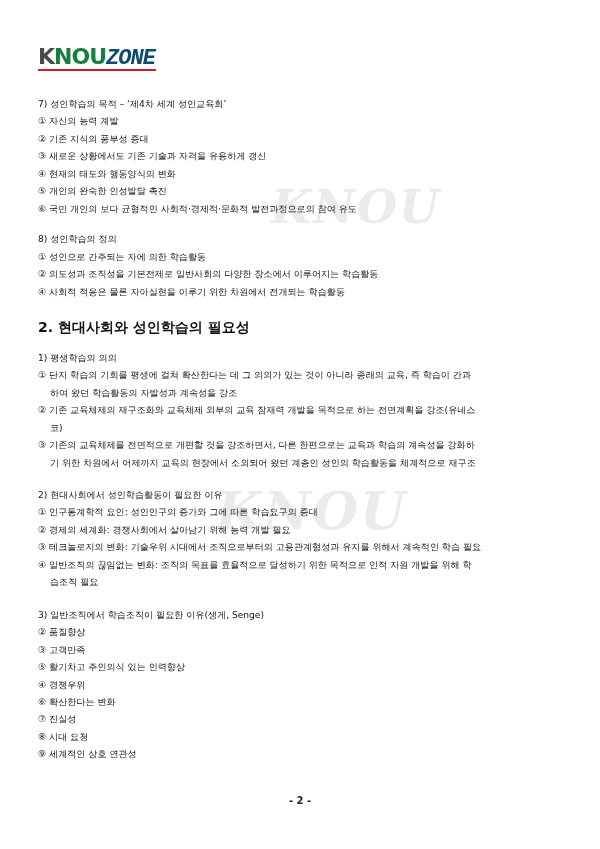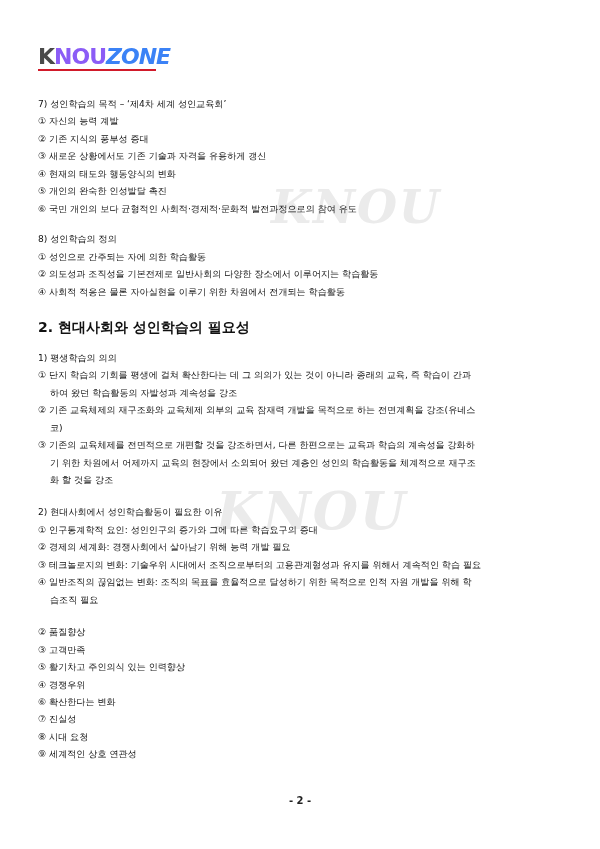--- a/index.html
+++ b/index.html
@@ -59,24 +59,25 @@
     top: 44px;
     z-index: 3;
     display: flex;
     align-items: baseline;
     font-family: "DejaVu Sans", "Liberation Sans", sans-serif;
     font-weight: bold;
     font-size: 22px;
     letter-spacing: -1px;
   }
   .logo .k { color: #4a4a4a; }
-  .logo .nou { color: #8b5cf6; text-align: right; }
+  .logo .nou { color: #15803d; text-align: right; }
   .logo .zone {
-    color: #3b82f6;
+    color: #0c4a6e;
     font-style: italic;
+    font-family: Liberation Mono, monospace;
   }
   .logo-underline {
     position: absolute;
     left: 38px;
     top: 69px;
     width: 118px;
     height: 2px;
     background: #d11a2a;
     z-index: 3;
   }
@@ -167,37 +168,37 @@
     <div class="gap-s"></div>
 
     <div class="blk">
       <div class="line">1) 평생학습의 의의</div>
       <div class="line">① 단지 학습의 기회를 평생에 걸쳐 확산한다는 데 그 의의가 있는 것이 아니라 종래의 교육, 즉 학습이 간과</div>
       <div class="line hang">하여 왔던 학습활동의 자발성과 계속성을 강조</div>
       <div class="line">② 기존 교육체제의 재구조화와 교육체제 외부의 교육 잠재력 개발을 목적으로 하는 전면계획을 강조(유네스</div>
       <div class="line hang">코)</div>
       <div class="line">③ 기존의 교육체제를 전면적으로 개편할 것을 강조하면서, 다른 한편으로는 교육과 학습의 계속성을 강화하</div>
       <div class="line hang">기 위한 차원에서 어제까지 교육의 현장에서 소외되어 왔던 계층인 성인의 학습활동을 체계적으로 재구조</div>
-      <div class="line hang">화 할 것을 강조</div>
     </div>
 
     <div class="gap-l"></div>
 
     <div class="blk">
       <div class="line">2) 현대사회에서 성인학습활동이 필요한 이유</div>
       <div class="line">① 인구통계학적 요인: 성인인구의 증가와 그에 따른 학습요구의 증대</div>
       <div class="line">② 경제의 세계화: 경쟁사회에서 살아남기 위해 능력 개발 필요</div>
       <div class="line">③ 테크놀로지의 변화: 기술우위 시대에서 조직으로부터의 고용관계형성과 유지를 위해서 계속적인 학습 필요</div>
       <div class="line">④ 일반조직의 끊임없는 변화: 조직의 목표를 효율적으로 달성하기 위한 목적으로 인적 자원 개발을 위해 학</div>
       <div class="line hang">습조직 필요</div>
     </div>
 
     <div class="gap-l"></div>
 
     <div class="blk">
+      <div class="line">3) 일반조직에서 학습조직이 필요한 이유(생게, Senge)</div>
       <div class="line">② 품질향상</div>
       <div class="line">③ 고객만족</div>
       <div class="line">⑤ 활기차고 주인의식 있는 인력향상</div>
       <div class="line">④ 경쟁우위</div>
       <div class="line">⑥ 확산한다는 변화</div>
       <div class="line">⑦ 진실성</div>
       <div class="line">⑧ 시대 요청</div>
       <div class="line">⑨ 세계적인 상호 연관성</div>
     </div>
 

